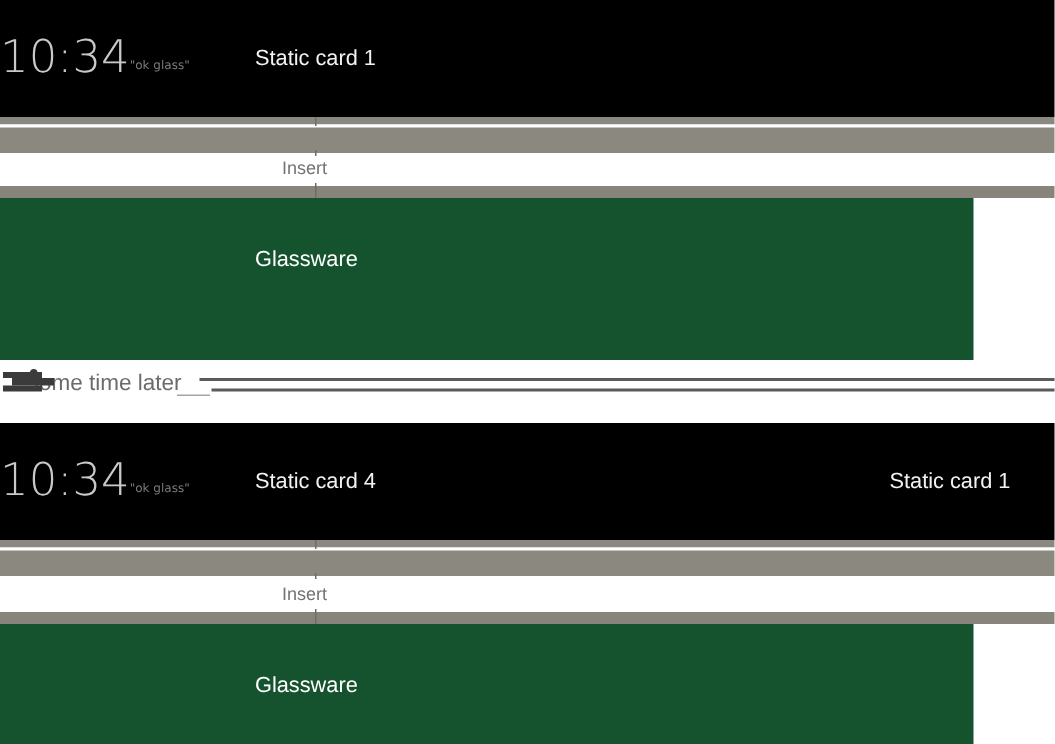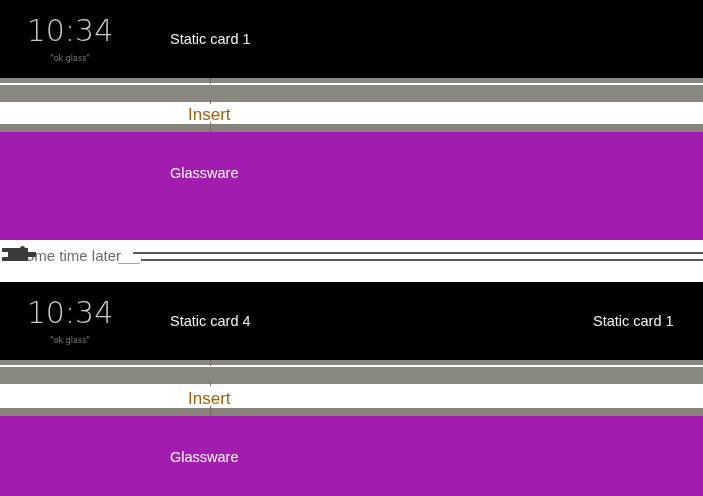--- a/index.html
+++ b/index.html
@@ -21,22 +21,22 @@
   .card-strip{
     left:0;width:703px;
     background:#000000;
     overflow:hidden;
   }
 
   
   .clock-wrap{
     position:absolute;
     left:0;top:0;width:140px;height:100%;
-    display:flex;flex-direction:column;
-    align-items:center;justify-content:center;
+    display:flex;flex-direction:row;
+    align-items:center;justify-content:flex-start;
   }
   .clock-time{
     color:#c9c9c9;
     font-size:30px;
     font-weight:300;
     letter-spacing:0px;
     line-height:1;
     font-family:"DejaVu Sans", sans-serif;
   }
   .clock-sub{
@@ -57,36 +57,36 @@
 
   
   .band{position:absolute;left:0;width:703px;}
   .band-gray{background:#8b8880;}
   .band-white{background:#ffffff;}
   .band-hairline{background:#ffffff;}
   .band-gray-dark{background:#87847c;}
 
   .insert-label{
     position:absolute;
-    color:#a16207;
-    font-size:17px;
+    color:#737373;
+    font-size:12px;
     white-space:nowrap;
   }
 
   
   .vtick{
     position:absolute;
     width:1px;
     background:#6f6c66;
   }
 
   
   .glassware{
-    position:absolute;left:0;width:703px;
-    background:#a21caf;
+    position:absolute;left:0;width:649px;
+    background:#14532d;
   }
   .glassware-label{
     position:absolute;
     color:#ffffff;
     font-size:14.5px;
     white-space:nowrap;
   }
 
   
   .divider-zone{position:absolute;left:0;width:703px;background:#ffffff;}

